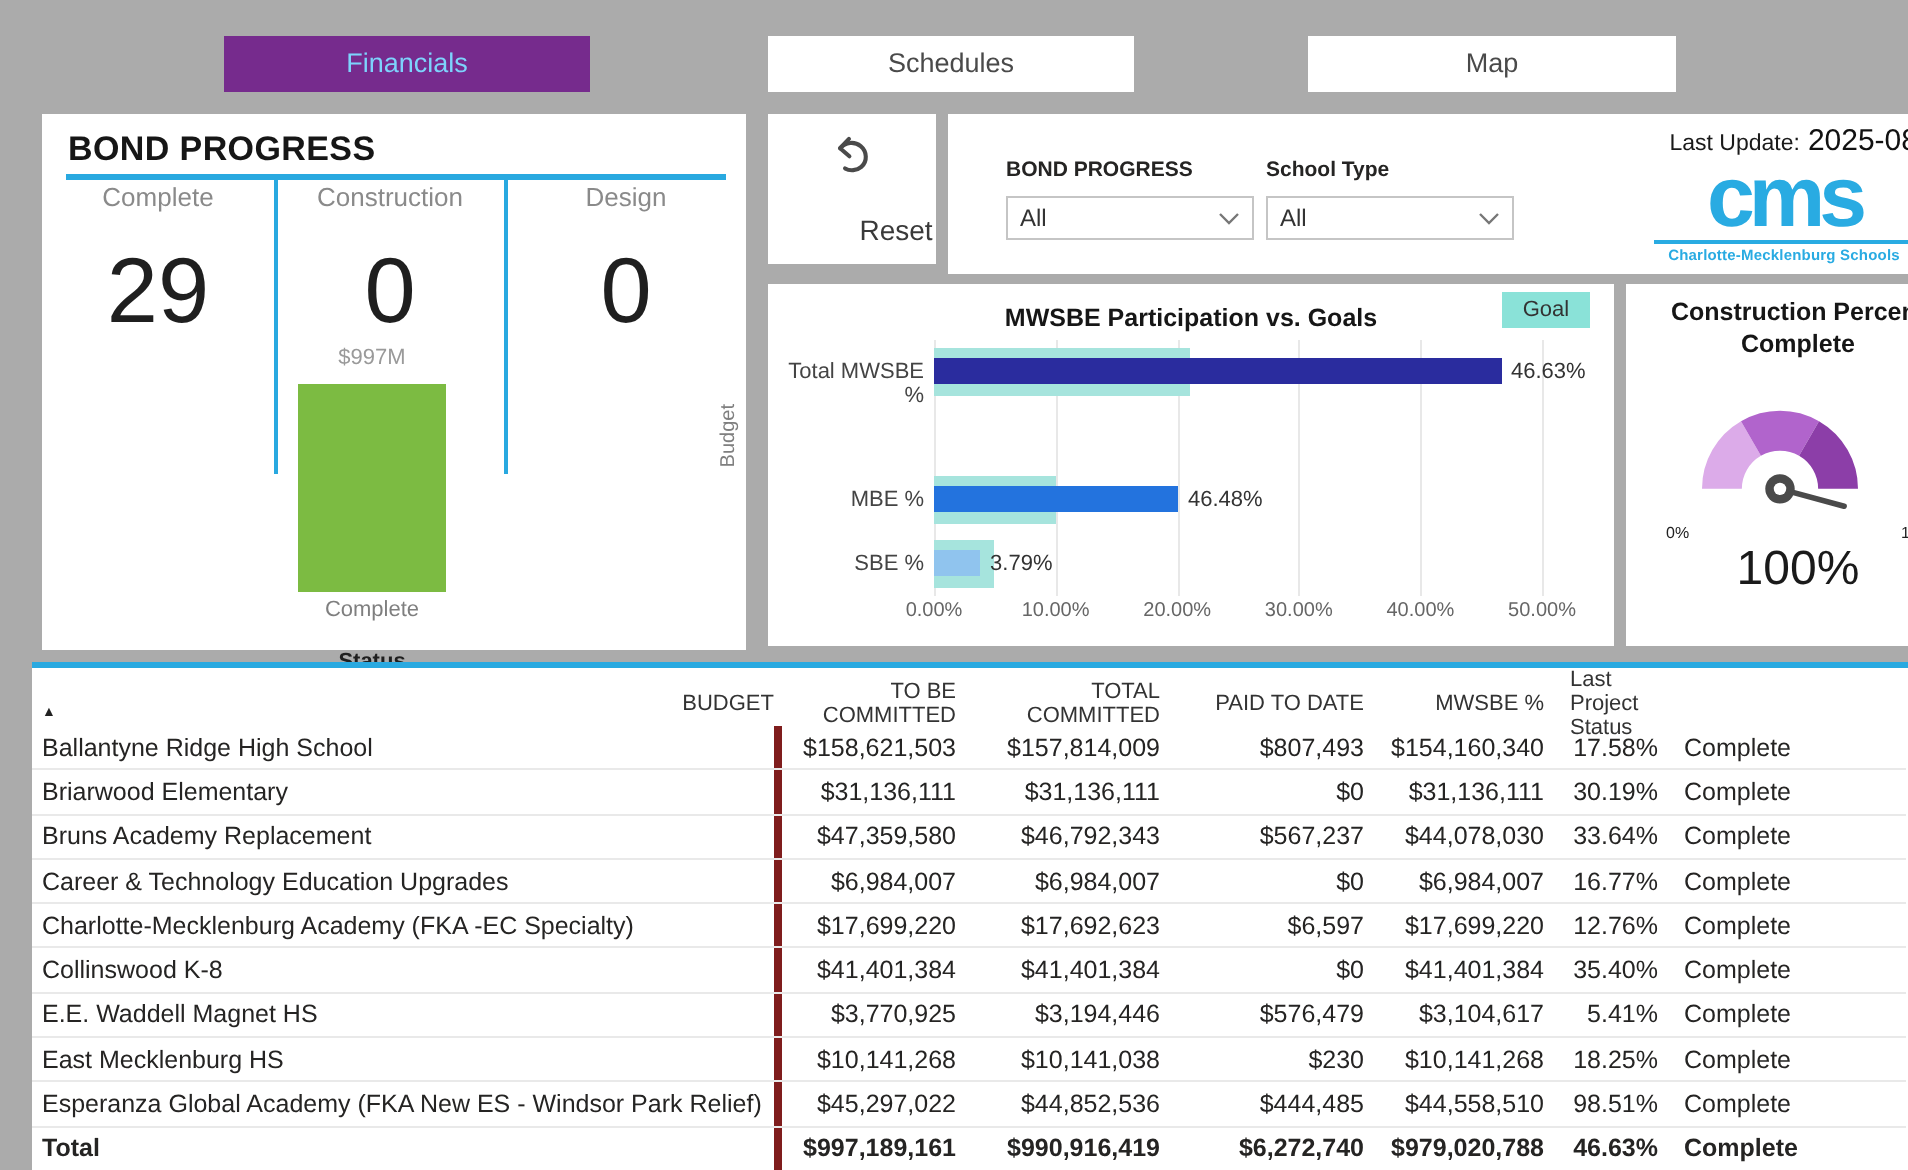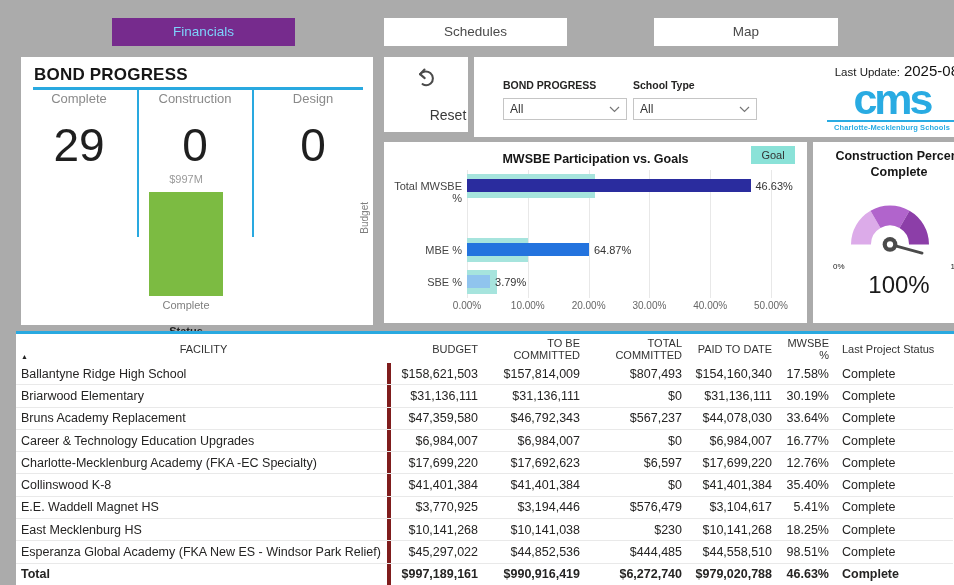--- a/index.html
+++ b/index.html
@@ -174,21 +174,21 @@
         <div class="mrow" style="top: 0px;">
           <div class="mcat">Total MWSBE %</div>
           <div class="goalbar" style="width: 42%; background: rgb(166, 228, 221);"></div>
           <div class="actualbar" style="width: 93.26%; background: rgb(42, 44, 158);"></div>
           <div class="mval" style="left: calc(93.26% + 5px);">46.63%</div>
         </div>
         <div class="mrow" style="top: 64px;">
           <div class="mcat">MBE %</div>
           <div class="goalbar" style="width: 20%; background: rgb(166, 228, 221);"></div>
           <div class="actualbar" style="width: 40.12%; background: rgb(35, 115, 222);"></div>
-          <div class="mval" style="left: calc(40.12% + 5px);">64.87%</div>
+          <div class="mval" style="left: calc(40.12% + 5px);">46.48%</div>
         </div>
         <div class="mrow" style="top: 96px;">
           <div class="mcat">SBE %</div>
           <div class="goalbar" style="width: 10%; background: rgb(166, 228, 221);"></div>
           <div class="actualbar" style="width: 7.58%; background: rgb(144, 196, 238);"></div>
           <div class="mval" style="left: calc(7.58% + 5px);">3.79%</div>
         </div>
       </div>
     <div class="xaxis" id="mwsbe-xaxis">
         <div class="xt" style="left: 0%;">0.00%</div>
@@ -211,21 +211,20 @@
       <circle cx="60" cy="58" r="3.6" fill="#ffffff"></circle>
     </svg>
     <div class="g-min">0%</div>
     <div class="g-max">100%</div>
     <div class="g-value">100%</div>
   </div>
 
   <div class="panel" id="panel-table">
     <div class="sort-arrow">▲</div>
     <div class="tgrid thead" id="table-head">
-        <div class="cell c0">FACILITY</div>
         <div class="cell c1">BUDGET</div>
         <div class="cell c3">TO BE COMMITTED</div>
         <div class="cell c2">TOTAL COMMITTED</div>
         <div class="cell c4">PAID TO DATE</div>
         <div class="cell c5">MWSBE %</div>
         <div class="cell c6">Last Project Status</div>
       </div>
     <div id="table-body">
         <div class="tgrid trow">
           <div class="cell c0">Ballantyne Ridge High School</div>

